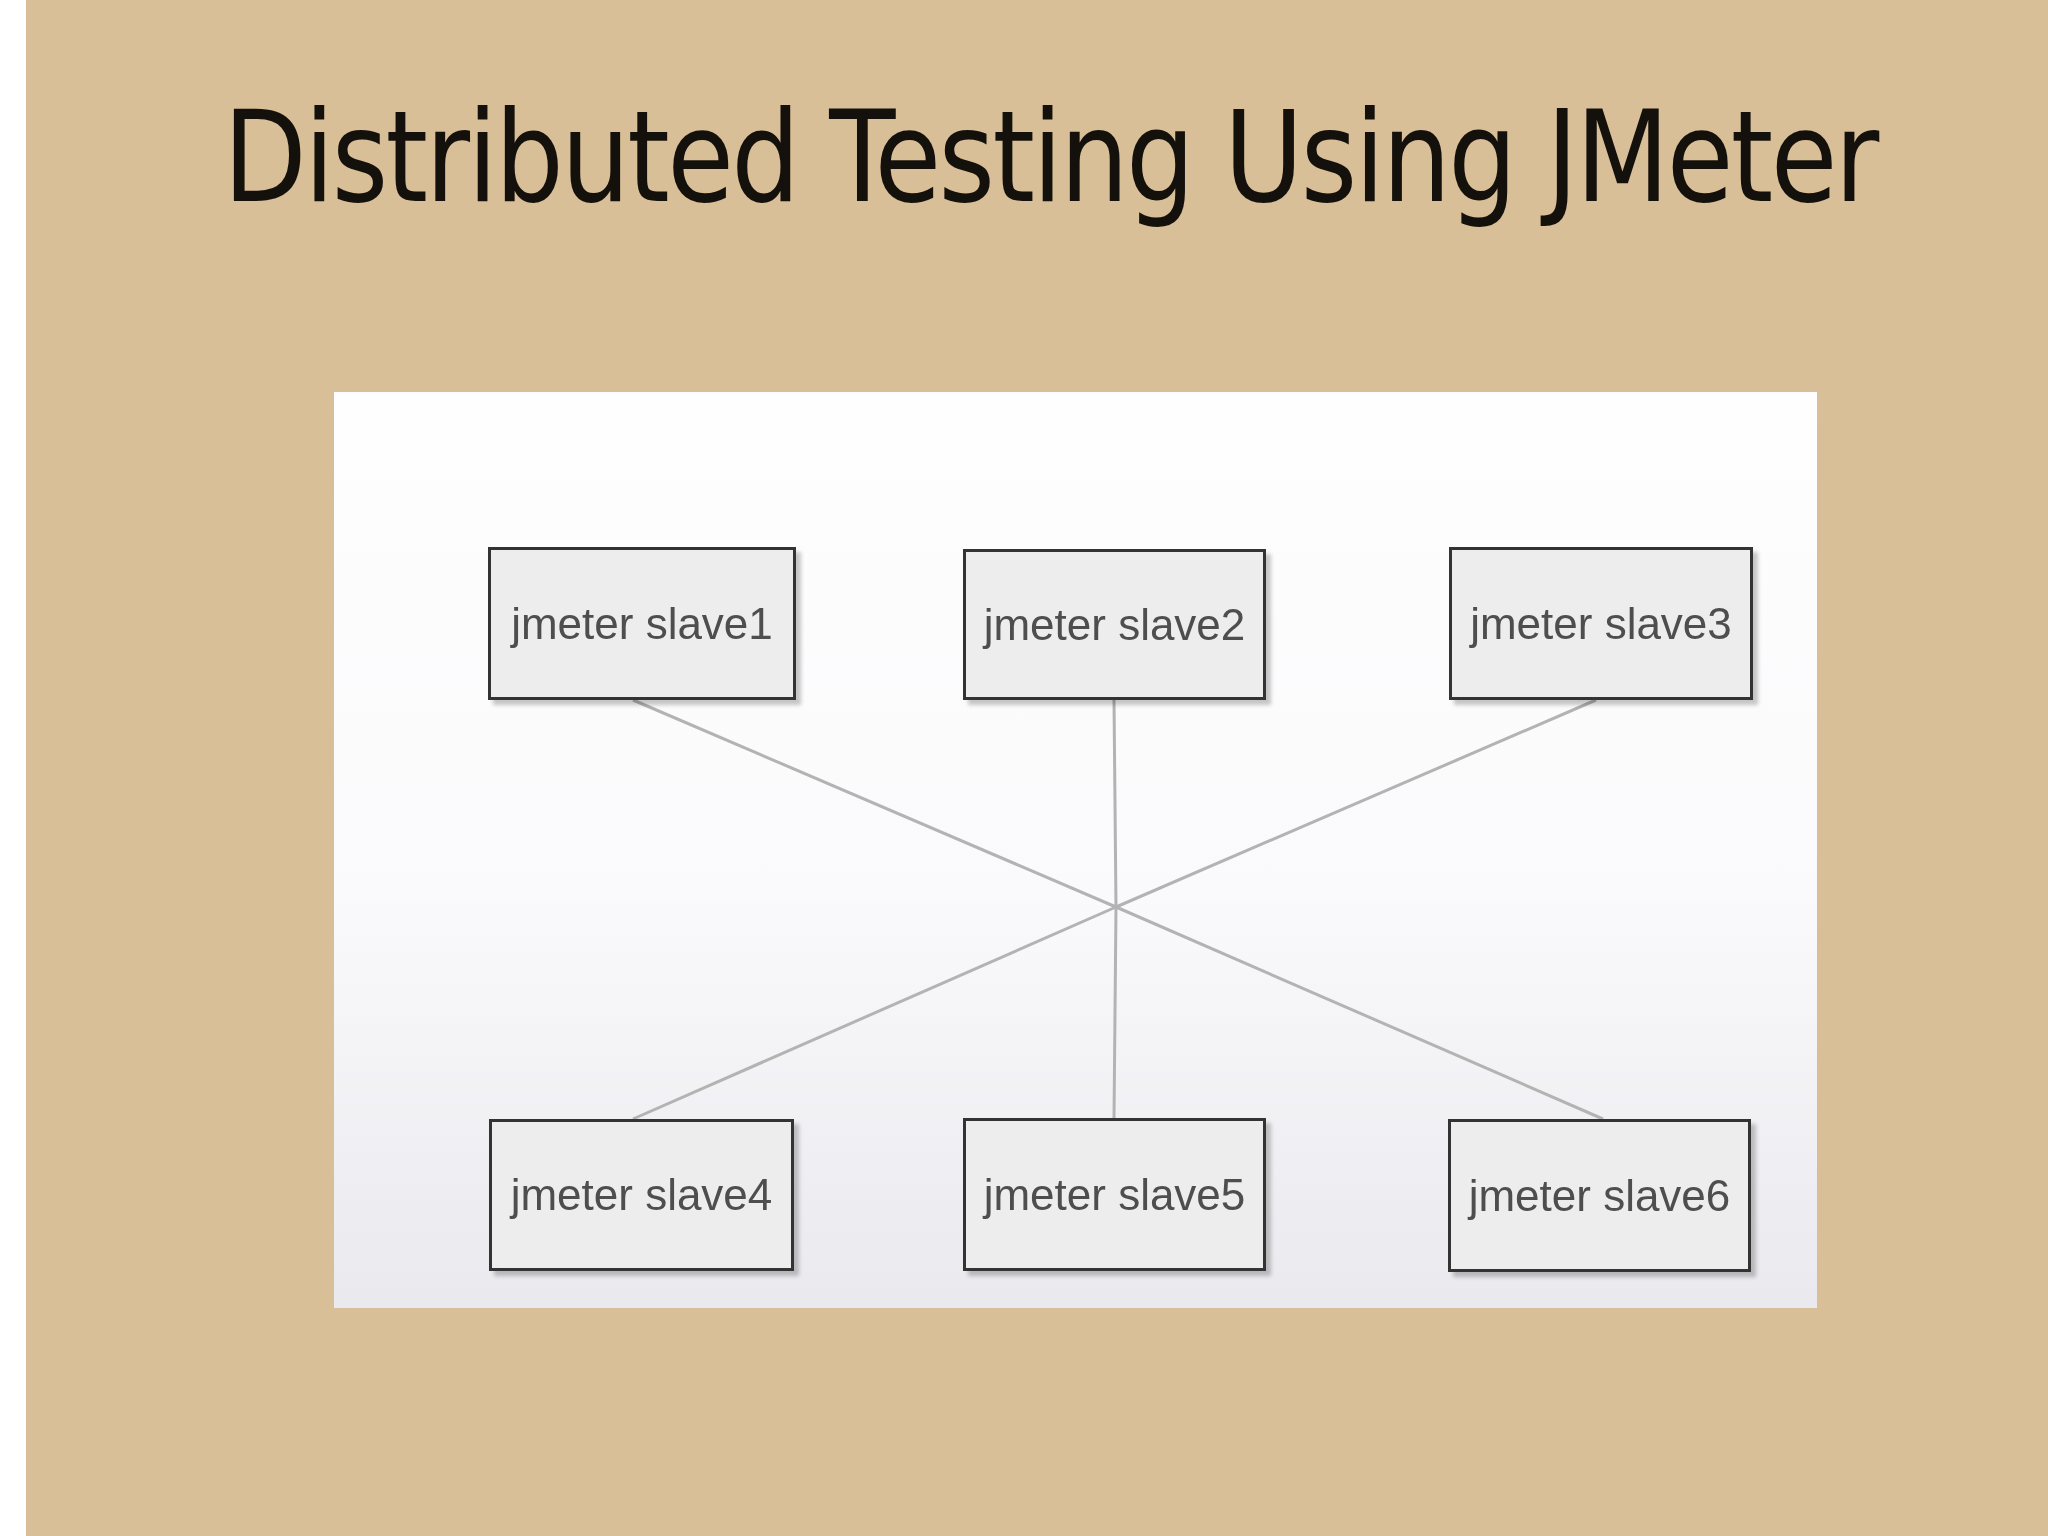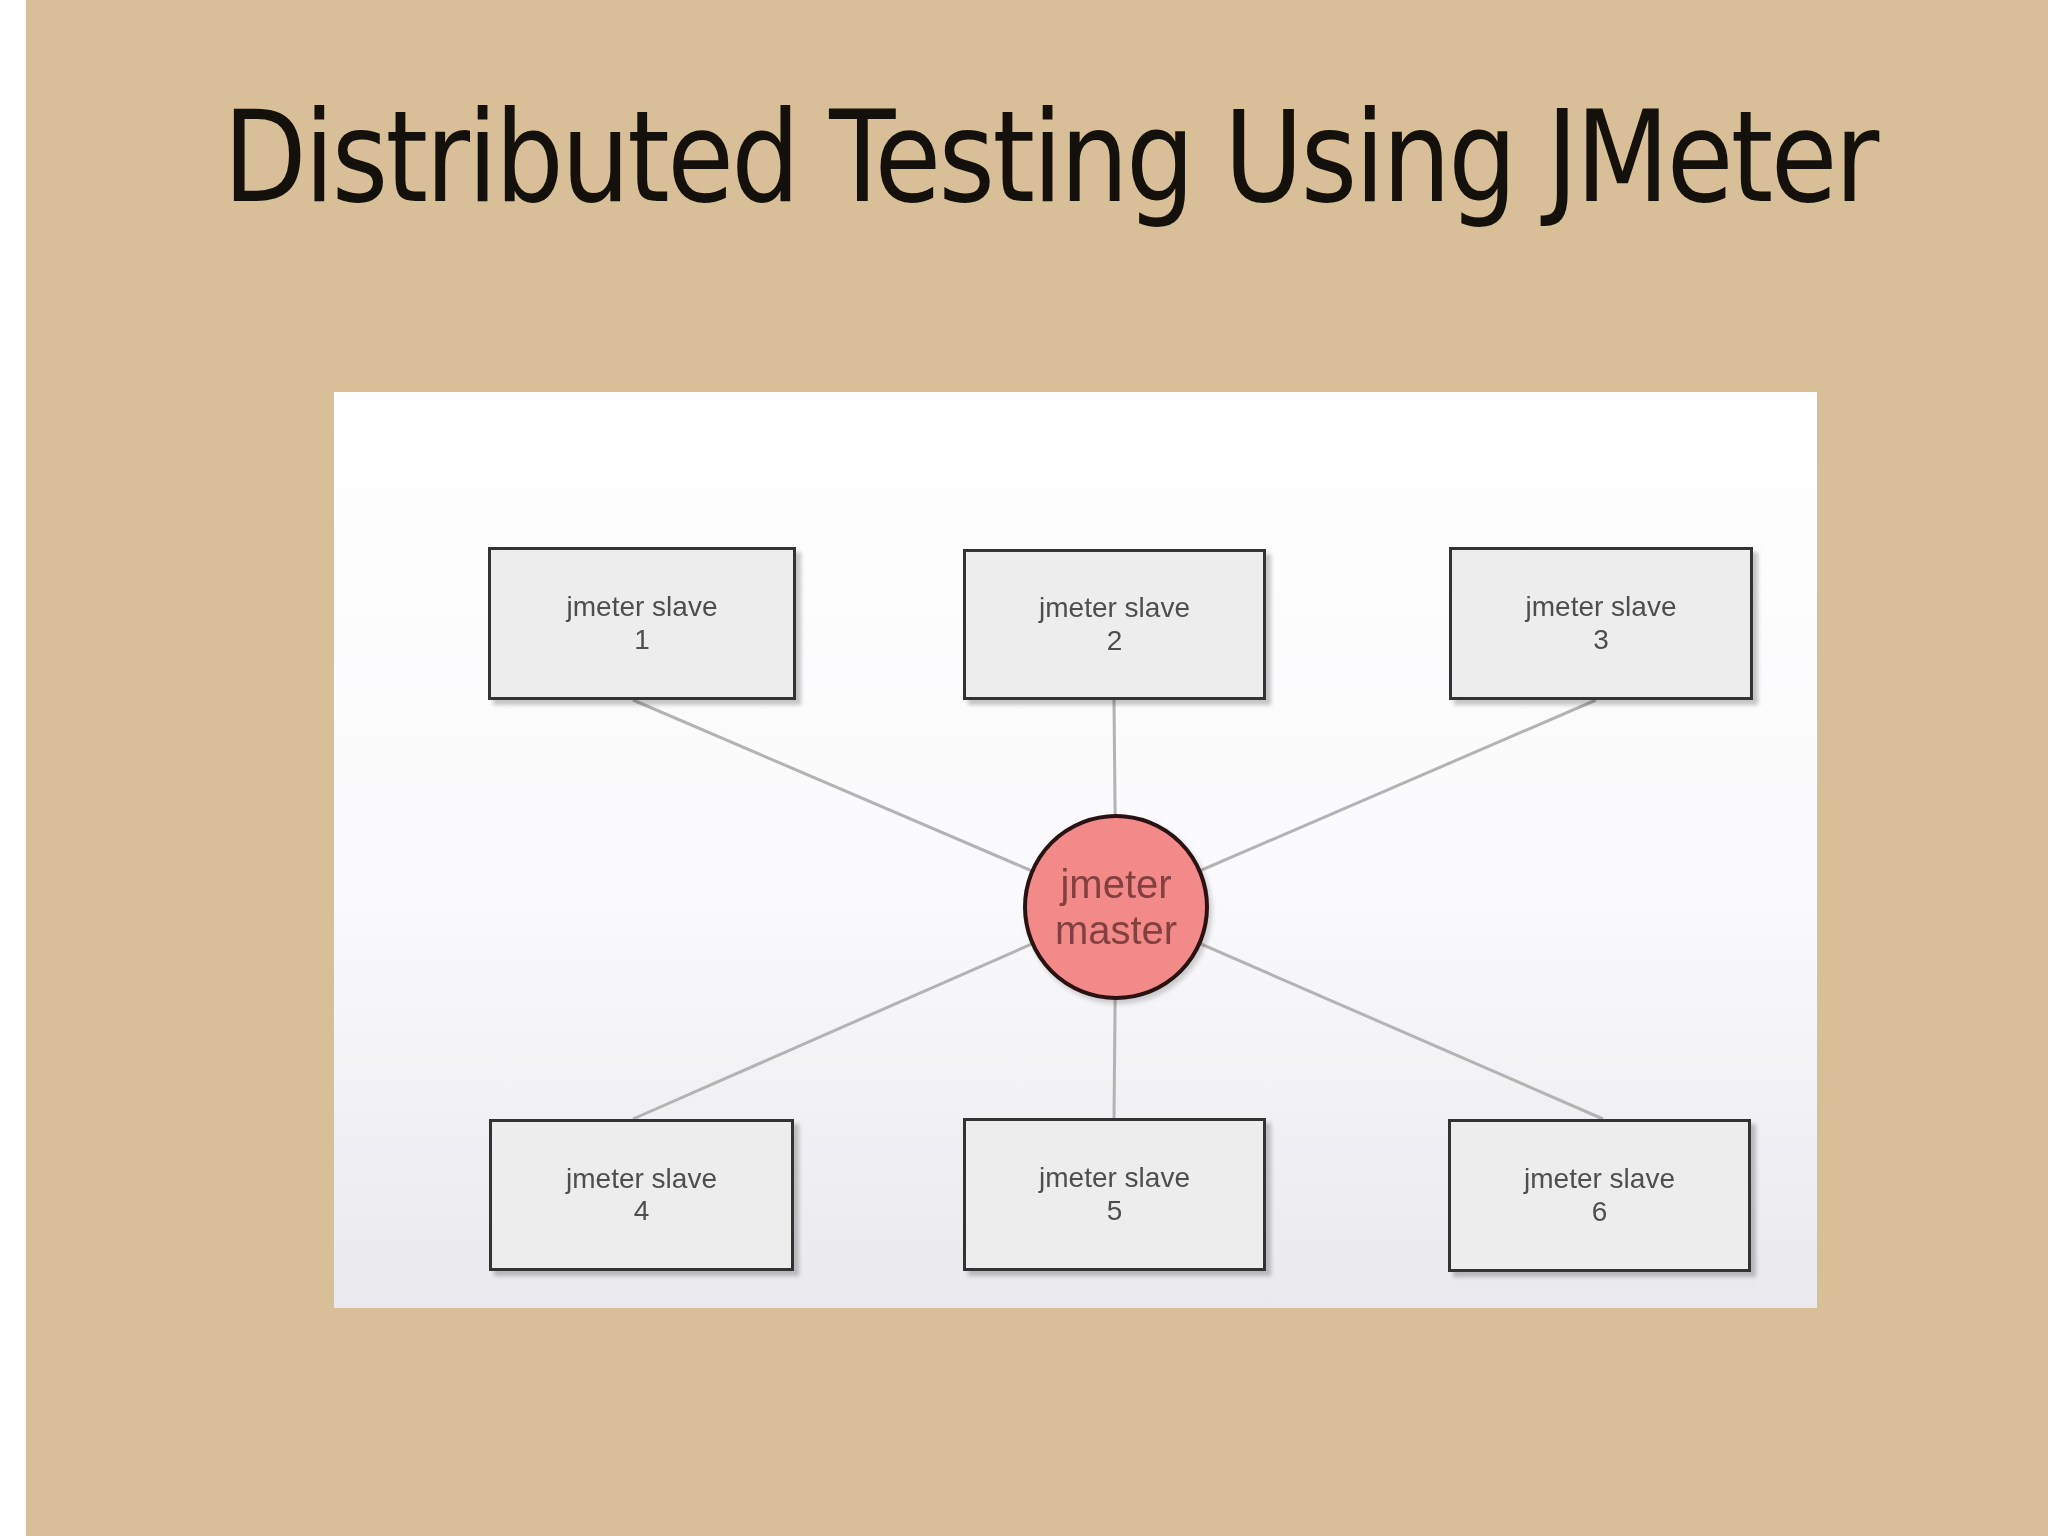--- a/index.html
+++ b/index.html
@@ -53,24 +53,24 @@
     stroke: var(--line-color, #b3b3b3);
     stroke-width: 3;
   }
   .node.box {
     position: absolute;
     box-sizing: border-box;
     background: var(--box-fill, #ededed);
     border: 3px solid var(--box-border, #333333);
     box-shadow: 5px 5px 4px rgba(0, 0, 0, 0.22);
     display: flex;
-    flex-direction: column;
+    flex-direction: row;
     align-items: center;
     justify-content: center;
-    font-size: 28px;
+    font-size: 44px;
     line-height: 1.16;
     color: var(--box-text, #4e4e4e);
     text-align: center;
   }
   .b1 { left: 154px;  top: 155px; width: 308px; height: 153px; }
   .b2 { left: 629px;  top: 157px; width: 303px; height: 151px; }
   .b3 { left: 1115px; top: 155px; width: 304px; height: 153px; }
   .b4 { left: 155px;  top: 727px; width: 305px; height: 152px; }
   .b5 { left: 629px;  top: 726px; width: 303px; height: 153px; }
   .b6 { left: 1114px; top: 727px; width: 303px; height: 153px; }
@@ -136,19 +136,15 @@
     <div class="node box b5">
       <span>jmeter slave</span>
       <span>5</span>
     </div>
 
     <div class="node box b6">
       <span>jmeter slave</span>
       <span>6</span>
     </div>
 
-    <div class="master">
-      <span>jmeter</span>
-      <span>master</span>
-    </div>
 
   </div>
 </div>
 
 </body></html>

